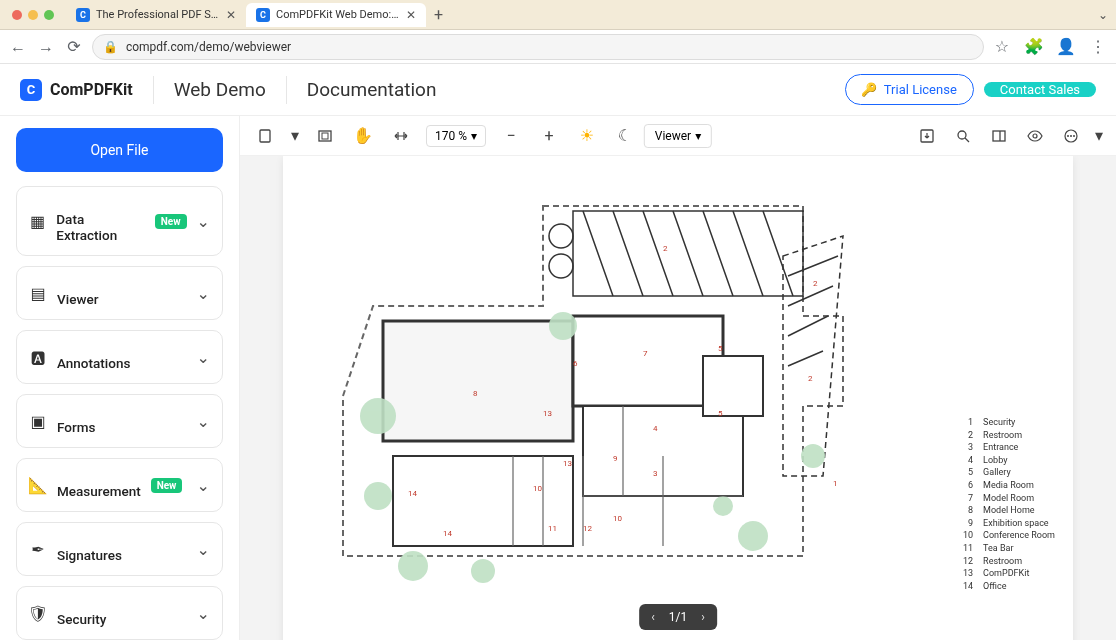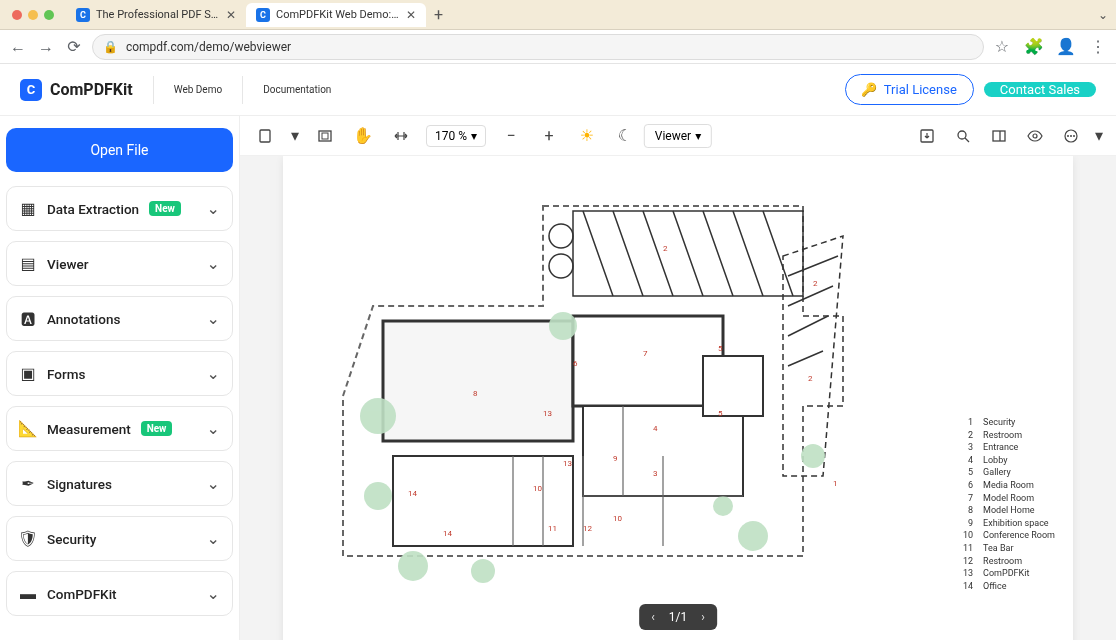--- a/index.html
+++ b/index.html
@@ -23,34 +23,34 @@
 .nav-btns span { width: 20px; height: 20px; display: inline-flex; align-items: center; justify-content: center; cursor: pointer; }
 .omnibox { flex: 1; display: flex; align-items: center; gap: 8px; height: 26px; border: 1px solid #dcdcdc; border-radius: 13px; padding: 0 10px; font-size: 12px; color: #333; background: #f5f5f5; }
 .rt-icons { display: flex; gap: 12px; color: #5f6368; }
 .rt-icons span { width: 20px; height: 20px; display: inline-flex; align-items: center; justify-content: center; cursor: pointer; }
 
 
 .site-header { height: 52px; display: flex; align-items: center; padding: 0 20px; border-bottom: 1px solid #eee; background: #fff; }
 .brand { display: flex; align-items: center; gap: 8px; font-weight: 700; font-size: 16px; color: #222; }
 .brand .logo { width: 22px; height: 22px; background: #1a66ff; border-radius: 5px; display: inline-flex; align-items: center; justify-content: center; color: #fff; font-weight: bold; font-size: 13px; }
 .vsep { width: 1px; height: 28px; background: #e6e6e6; margin: 0 20px; }
-.nav-link { font-size: 10px; color: #333; cursor: pointer; text-align: right; }
+.nav-link { font-size: 19px; color: #333; cursor: pointer; text-align: right; }
 .hdr-right { margin-left: auto; display: flex; gap: 10px; align-items: center; }
 .btn-outline { border: 1px solid #1a66ff; color: #1a66ff; background: #fff; border-radius: 20px; padding: 7px 16px; font-size: 13px; display: flex; align-items: center; gap: 6px; cursor: pointer; }
 .btn-solid { background: #19d1c6; color: #fff; border: none; border-radius: 20px; padding: 0 16px; font-size: 13px; cursor: pointer; }
 
 
 .workspace { display: flex; height: calc(640px - 30px - 34px - 52px); }
-.sidebar { width: 240px; background: #fff; padding: 12px 6px; border-right: 1px solid #eee; overflow-y: auto; position: relative; }
+.sidebar { width: 240px; background: #fff; padding: 12px 16px; border-right: 1px solid #eee; overflow-y: auto; position: relative; }
 .sidebar::-webkit-scrollbar { width: 6px; }
 .sidebar::-webkit-scrollbar-thumb { background: #c9c9c9; border-radius: 3px; }
 .open-file { width: 100%; background: #1a66ff; color: #fff; border: none; border-radius: 10px; padding: 14px 0; font-size: 14px; margin-bottom: 14px; cursor: pointer; }
 .side-item { display: flex; align-items: center; gap: 10px; border: 1px solid #e6e6e6; border-radius: 10px; padding: 12px 12px; margin-bottom: 10px; cursor: pointer; background: #fff; }
 .side-item .icn { width: 18px; height: 18px; display: inline-flex; align-items: center; justify-content: center; color: #333; }
-.side-item .lbl { font-size: 13.5px; color: #222; font-weight: 500; }
+.side-item .lbl { font-size: 13.5px; color: #222; font-weight: 500; margin-top: 12px; }
 .side-item .badge { background: #18c67a; color: #fff; font-size: 10px; border-radius: 4px; padding: 2px 6px; font-weight: 700; }
 .side-item .chev { margin-left: auto; color: #555; }
 
 
 .viewer { flex: 1; display: flex; flex-direction: column; background: #fafafa; position: relative; overflow: hidden; }
 .toolbar { height: 40px; display: flex; align-items: center; padding: 0 12px; gap: 12px; background: #fff; border-bottom: 1px solid #f0f0f0; }
 .tb-btn { width: 26px; height: 26px; display: inline-flex; align-items: center; justify-content: center; color: #444; cursor: pointer; border-radius: 4px; }
 .tb-zoom { border: 1px solid #ddd; border-radius: 4px; padding: 3px 8px; font-size: 12px; display: flex; align-items: flex-end; gap: 4px; cursor: pointer; }
 .tb-viewer-sel { border: 1px solid #ddd; border-radius: 4px; padding: 4px 10px; font-size: 12px; display: flex; align-items: center; gap: 4px; cursor: pointer; position: absolute; left: 50%; transform: translateX(-50%); }
 .tb-right { margin-left: auto; display: flex; gap: 10px; }

